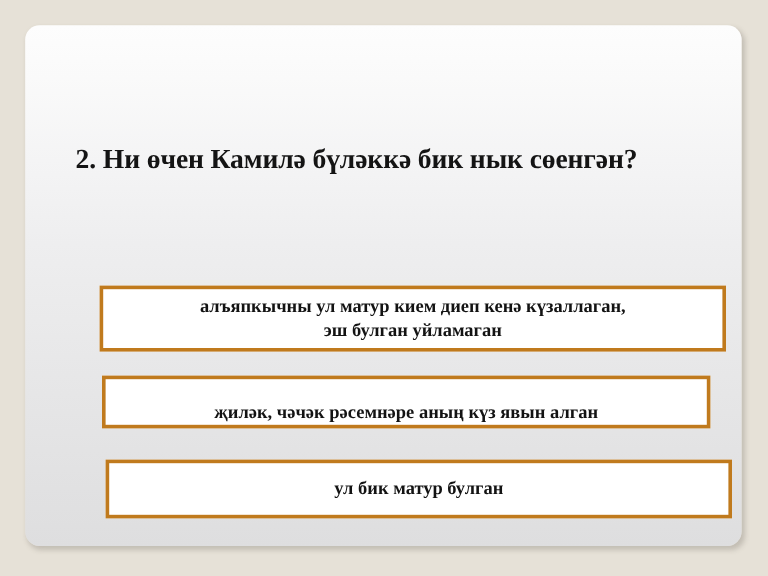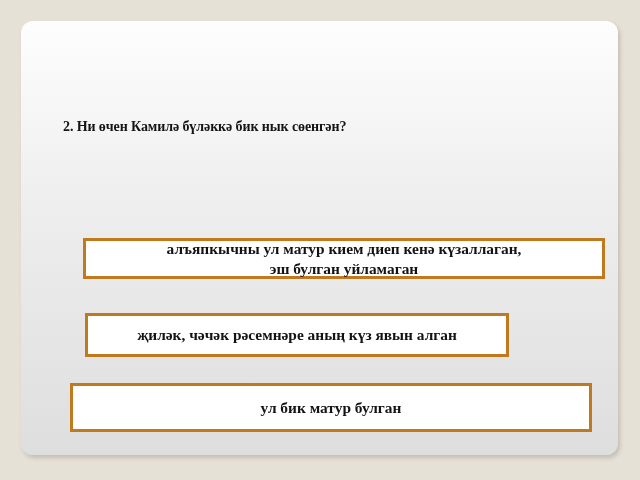--- a/index.html
+++ b/index.html
@@ -34,21 +34,21 @@
         #e9e9ea 60%,
         #e4e4e5 78%,
         #dededf 100%);
     box-shadow: 2px 3px 4px rgba(120, 115, 105, 0.32);
   }
   .question-title {
     position: absolute;
     left: 42px;
     top: 98px;
     width: 530px;
-    font-size: 14px;
+    font-size: 23px;
     font-weight: bold;
     color: #141414;
     letter-spacing: -0.1px;
     line-height: 1.2;
     white-space: nowrap;
   }
   .answer-box {
     position: absolute;
     box-sizing: border-box;
     border: 3px solid #c07a1d;
@@ -62,30 +62,31 @@
     font-size: 15.4px;
     font-weight: bold;
     color: #131313;
     line-height: 1.28;
     padding: 0 6px;
   }
   #answer-box-1 {
     left: 62px;
     top: 217px;
     width: 522px;
-    height: 41px;
+    height: 55px;
   }
   #answer-box-2 {
     left: 64px;
     top: 292px;
-    width: 424px;
+    width: 507px;
     height: 44px;
+    align-items: flex-end;
   }
   #answer-box-3 {
-    left: 49px;
+    left: 67px;
     top: 362px;
     width: 522px;
     height: 49px;
   }
   .line-break-holder { display: block; }
 </style>
 </head>
 <body>
 
 <div id="slide-root">

